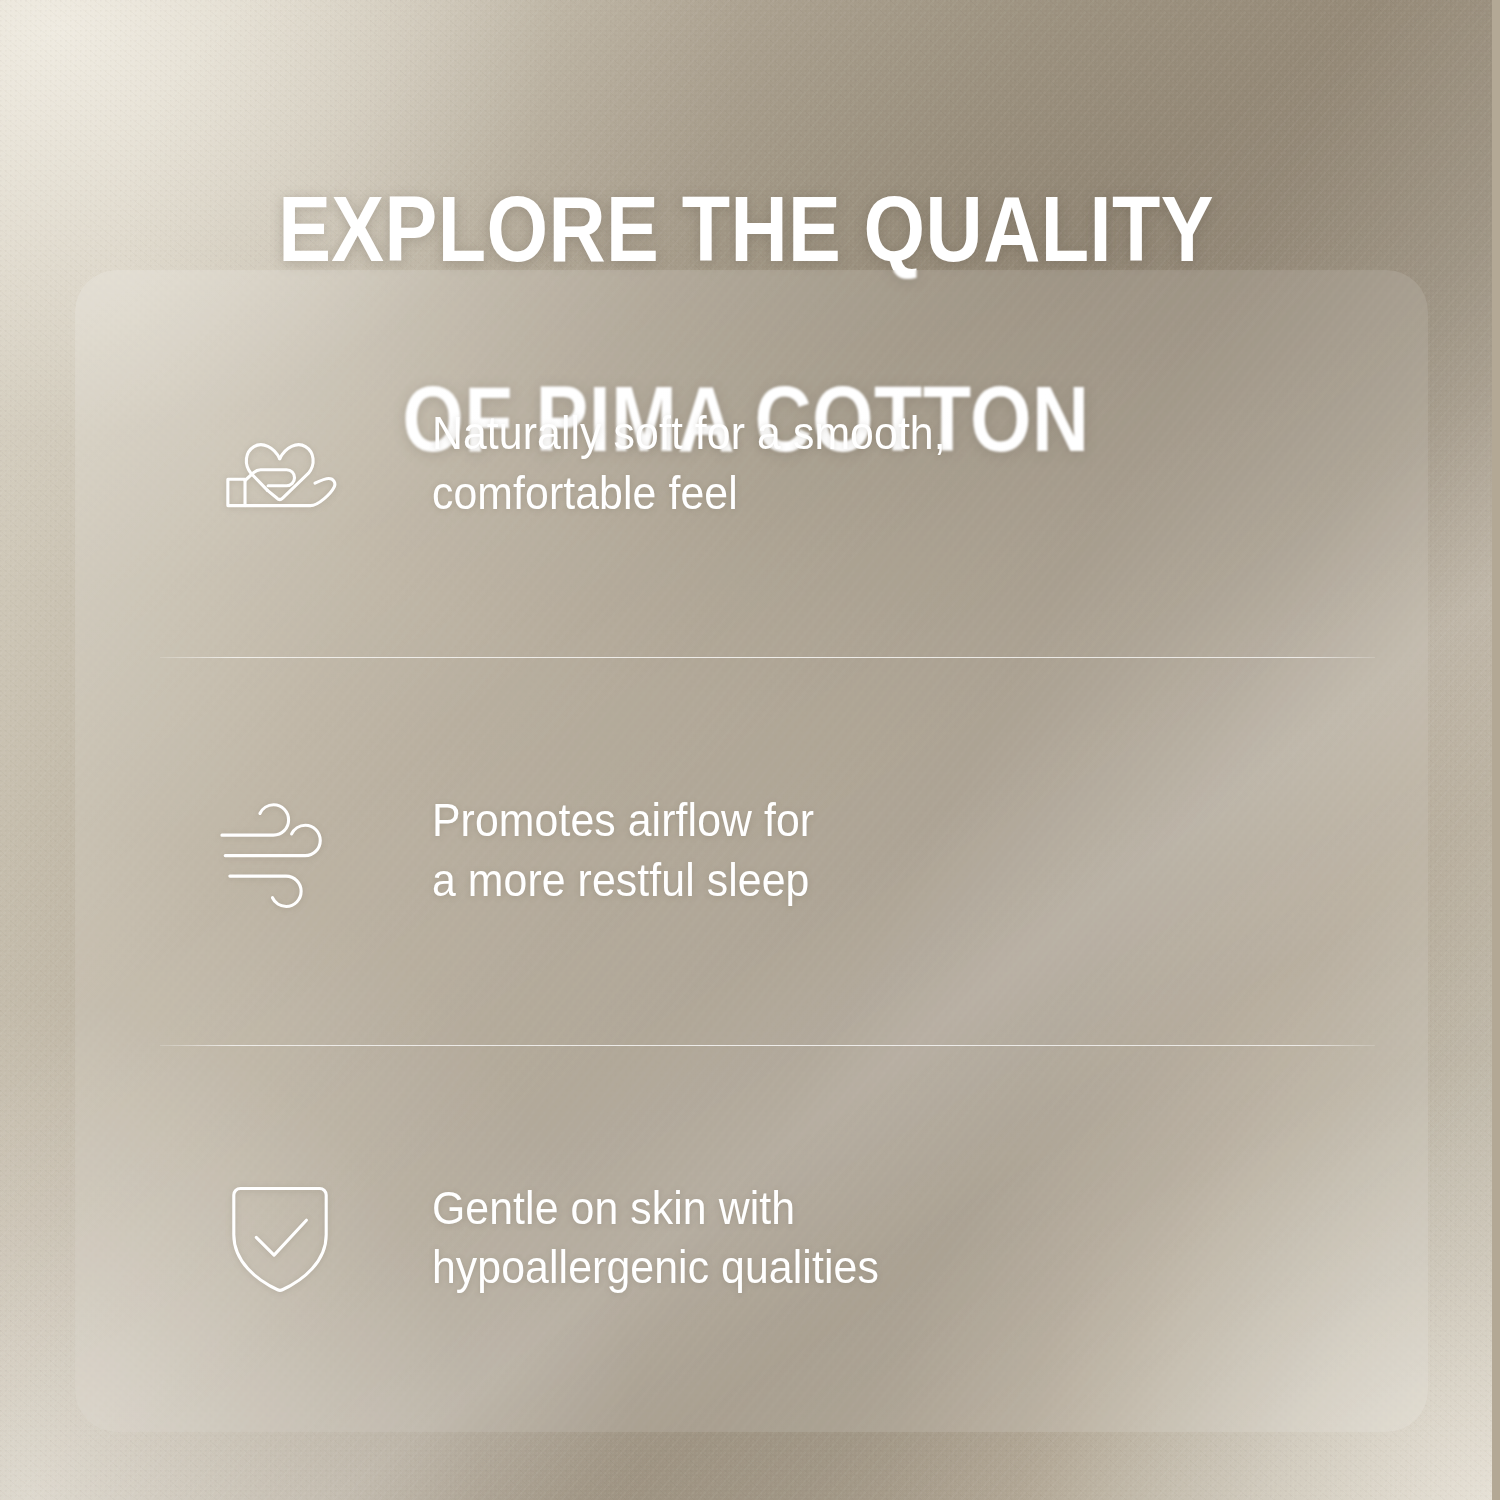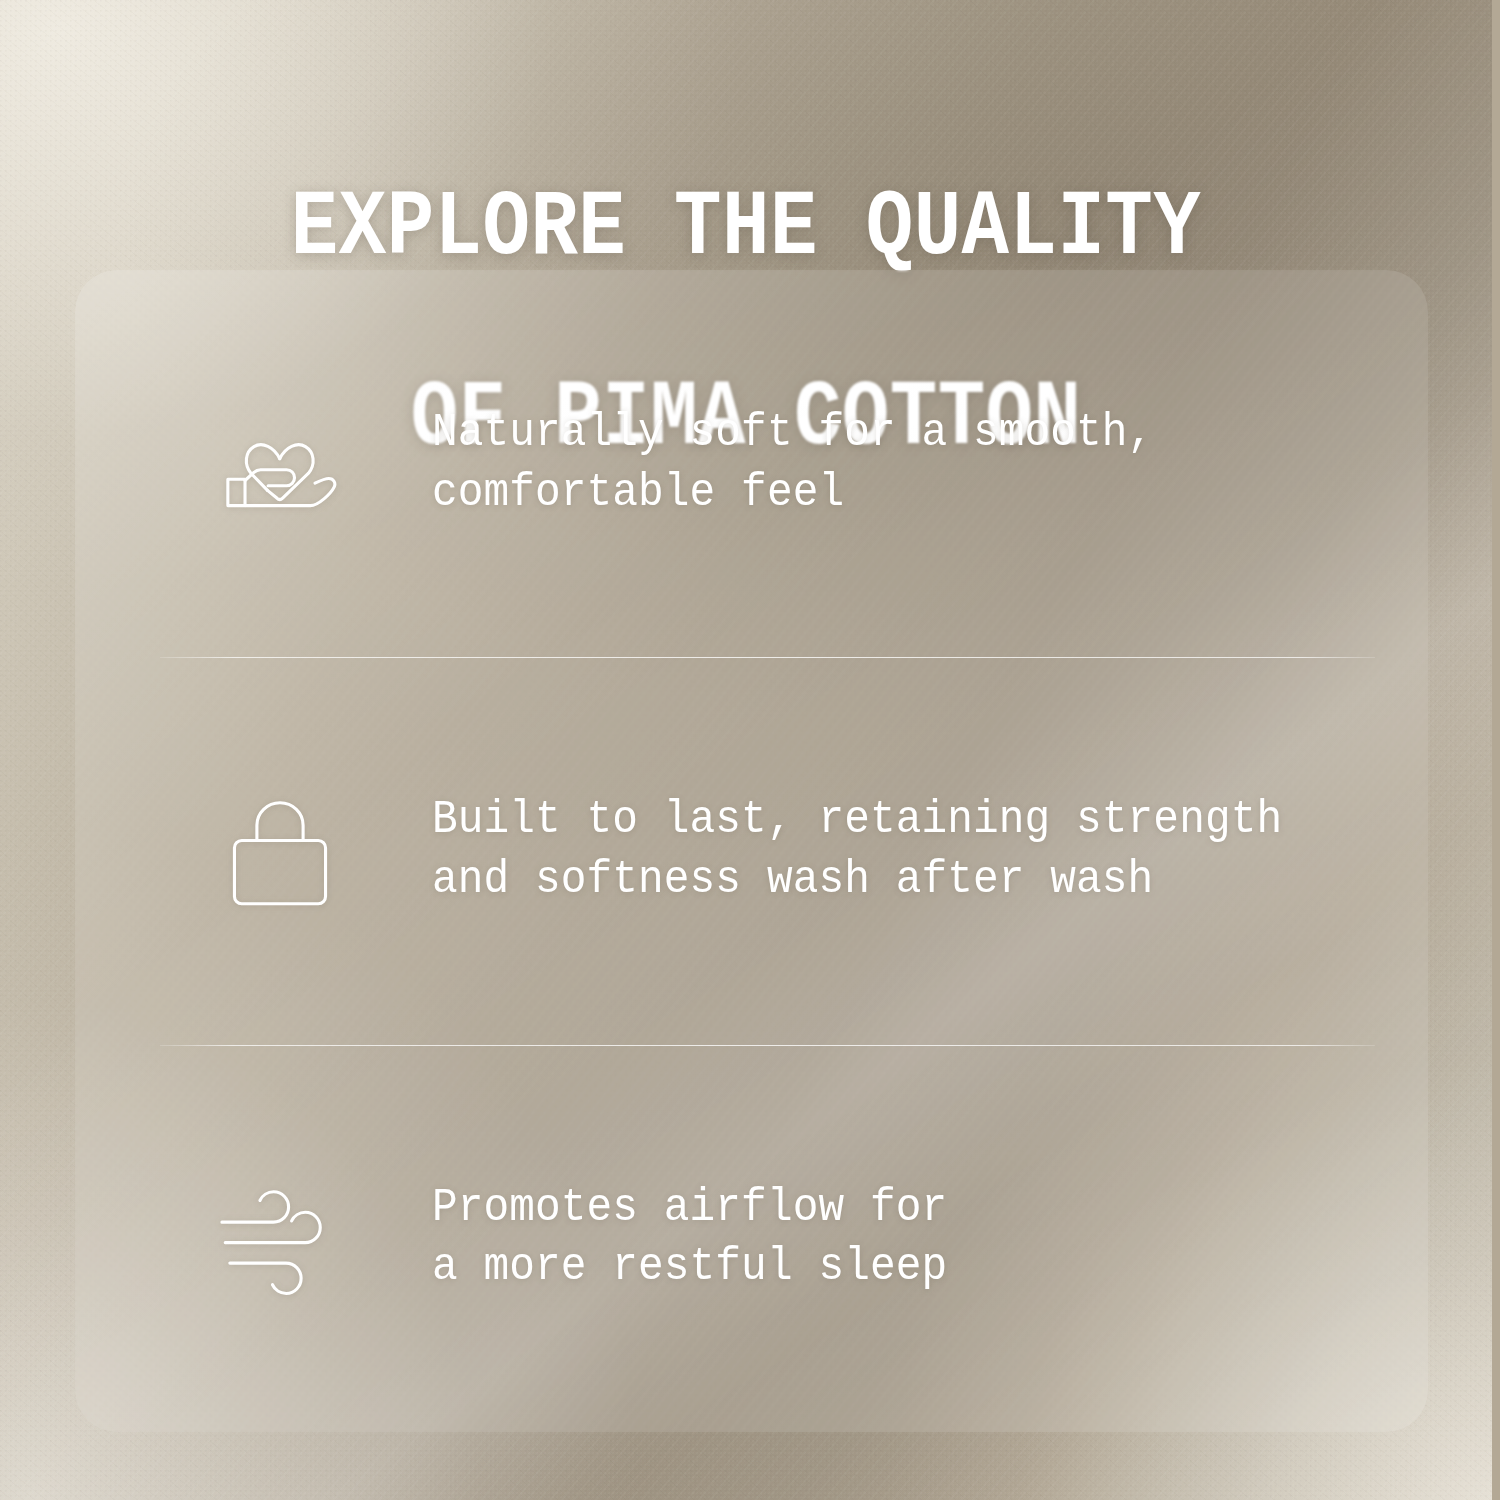--- a/index.html
+++ b/index.html
@@ -13,21 +13,20 @@
     font-family: "Liberation Sans", sans-serif;
     background: #b3a895;
   }
 
   #page {
     position: relative;
     width: 1492px;
     height: 1500px;
     overflow: hidden;
     isolation: isolate;
-    font-family: Liberation Mono, monospace;
   }
 
   
   .bg-base {
     position: absolute;
     inset: 0;
     background:
       linear-gradient(118deg,
         #ddd7ca 0%,
         #cfc8b8 13%,
@@ -265,45 +264,45 @@
             <path d="M23.5 81.5 L73.0 81.5 C79.0 81.5 88.5 72.5 91.0 67.5 C92.6 64.3 90.5 61.0 87.0 61.0 C84.5 61.0 81.0 62.4 76.5 64.5"></path>
             <path d="M23.5 62.5 L30.0 56.5 C31.6 55.1 33.2 54.3 35.3 54.3 L55.0 54.3 C58.4 54.3 61.0 57.0 61.0 60.4 C61.0 63.8 58.4 66.5 55.0 66.5 L41.0 66.5"></path>
           </svg>
         </div>
         <div class="text-cell">
           <span class="ln">Naturally soft for a smooth,</span>
           <span class="ln">comfortable feel</span>
         </div>
       </div>
 
-      <div class="row">
-        <div class="icon-cell">
-          <svg viewBox="0 0 100 100">
-            <path d="M32.5 42.0 L32.5 30.5 C32.5 21.0 40.3 13.5 50.0 13.5 C59.7 13.5 67.5 21.0 67.5 30.5 L67.5 42.0"></path>
-            <rect x="15.5" y="42.0" width="69" height="48" rx="5.5"></rect>
-          </svg>
-        </div>
-        <div class="text-cell">
-          <span class="ln">Built to last, retaining strength</span>
-          <span class="ln">and softness wash after wash</span>
-        </div>
-      </div>
 
       <div class="row">
         <div class="icon-cell">
           <svg viewBox="0 0 100 100">
             <path d="M6.0 38.0 L45.0 38.0 C51.5 38.0 56.5 32.8 56.5 26.5 C56.5 20.2 51.5 15.0 45.2 15.0 C40.6 15.0 36.6 17.7 34.8 21.6"></path>
             <path d="M8.5 53.5 L69.0 53.5 C75.5 53.5 80.5 48.3 80.5 42.0 C80.5 35.7 75.5 30.5 69.2 30.5 C64.6 30.5 60.6 33.2 58.8 37.1"></path>
             <path d="M12.0 69.0 L54.5 69.0 C61.0 69.0 66.0 74.2 66.0 80.5 C66.0 86.8 61.0 92.0 54.7 92.0 C50.1 92.0 46.1 89.3 44.3 85.4"></path>
           </svg>
         </div>
         <div class="text-cell">
           <span class="ln">Promotes airflow for</span>
           <span class="ln">a more restful sleep</span>
         </div>
       </div>
 
 
+      <div class="row">
+        <div class="icon-cell">
+          <svg viewBox="0 0 100 100">
+            <path d="M15.0 17.5 C15.0 14.7 17.2 12.5 20.0 12.5 L80.0 12.5 C82.8 12.5 85.0 14.7 85.0 17.5 L85.0 47.5 C85.0 68.0 67.5 82.0 51.8 89.2 C50.6 89.8 49.4 89.8 48.2 89.2 C32.5 82.0 15.0 68.0 15.0 47.5 Z"></path>
+            <path d="M32.0 49.5 L45.5 63.0 L70.0 36.5"></path>
+          </svg>
+        </div>
+        <div class="text-cell">
+          <span class="ln">Gentle on skin with</span>
+          <span class="ln">hypoallergenic qualities</span>
+        </div>
+      </div>
 
 
     </div>
   </div>
 </div>
 
 </body></html>

